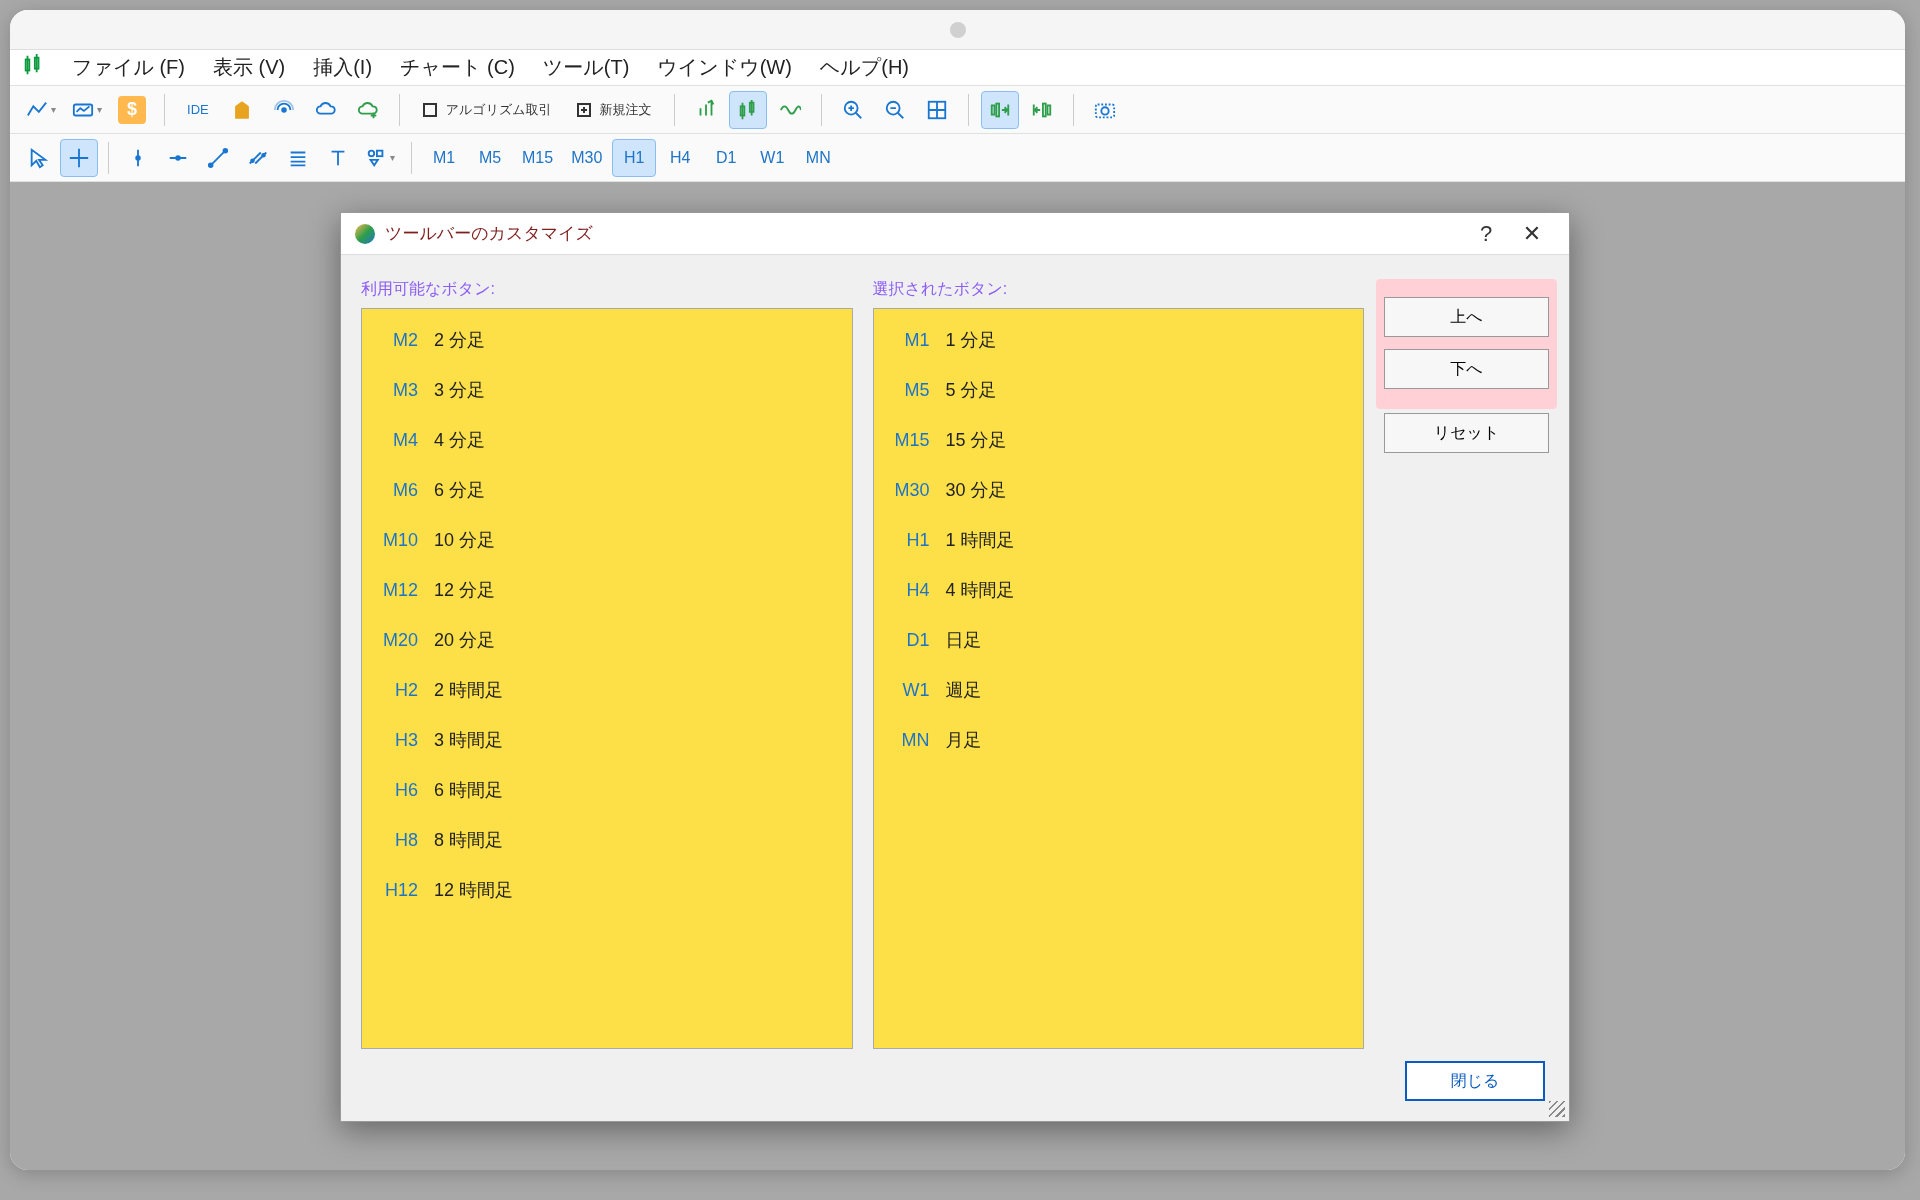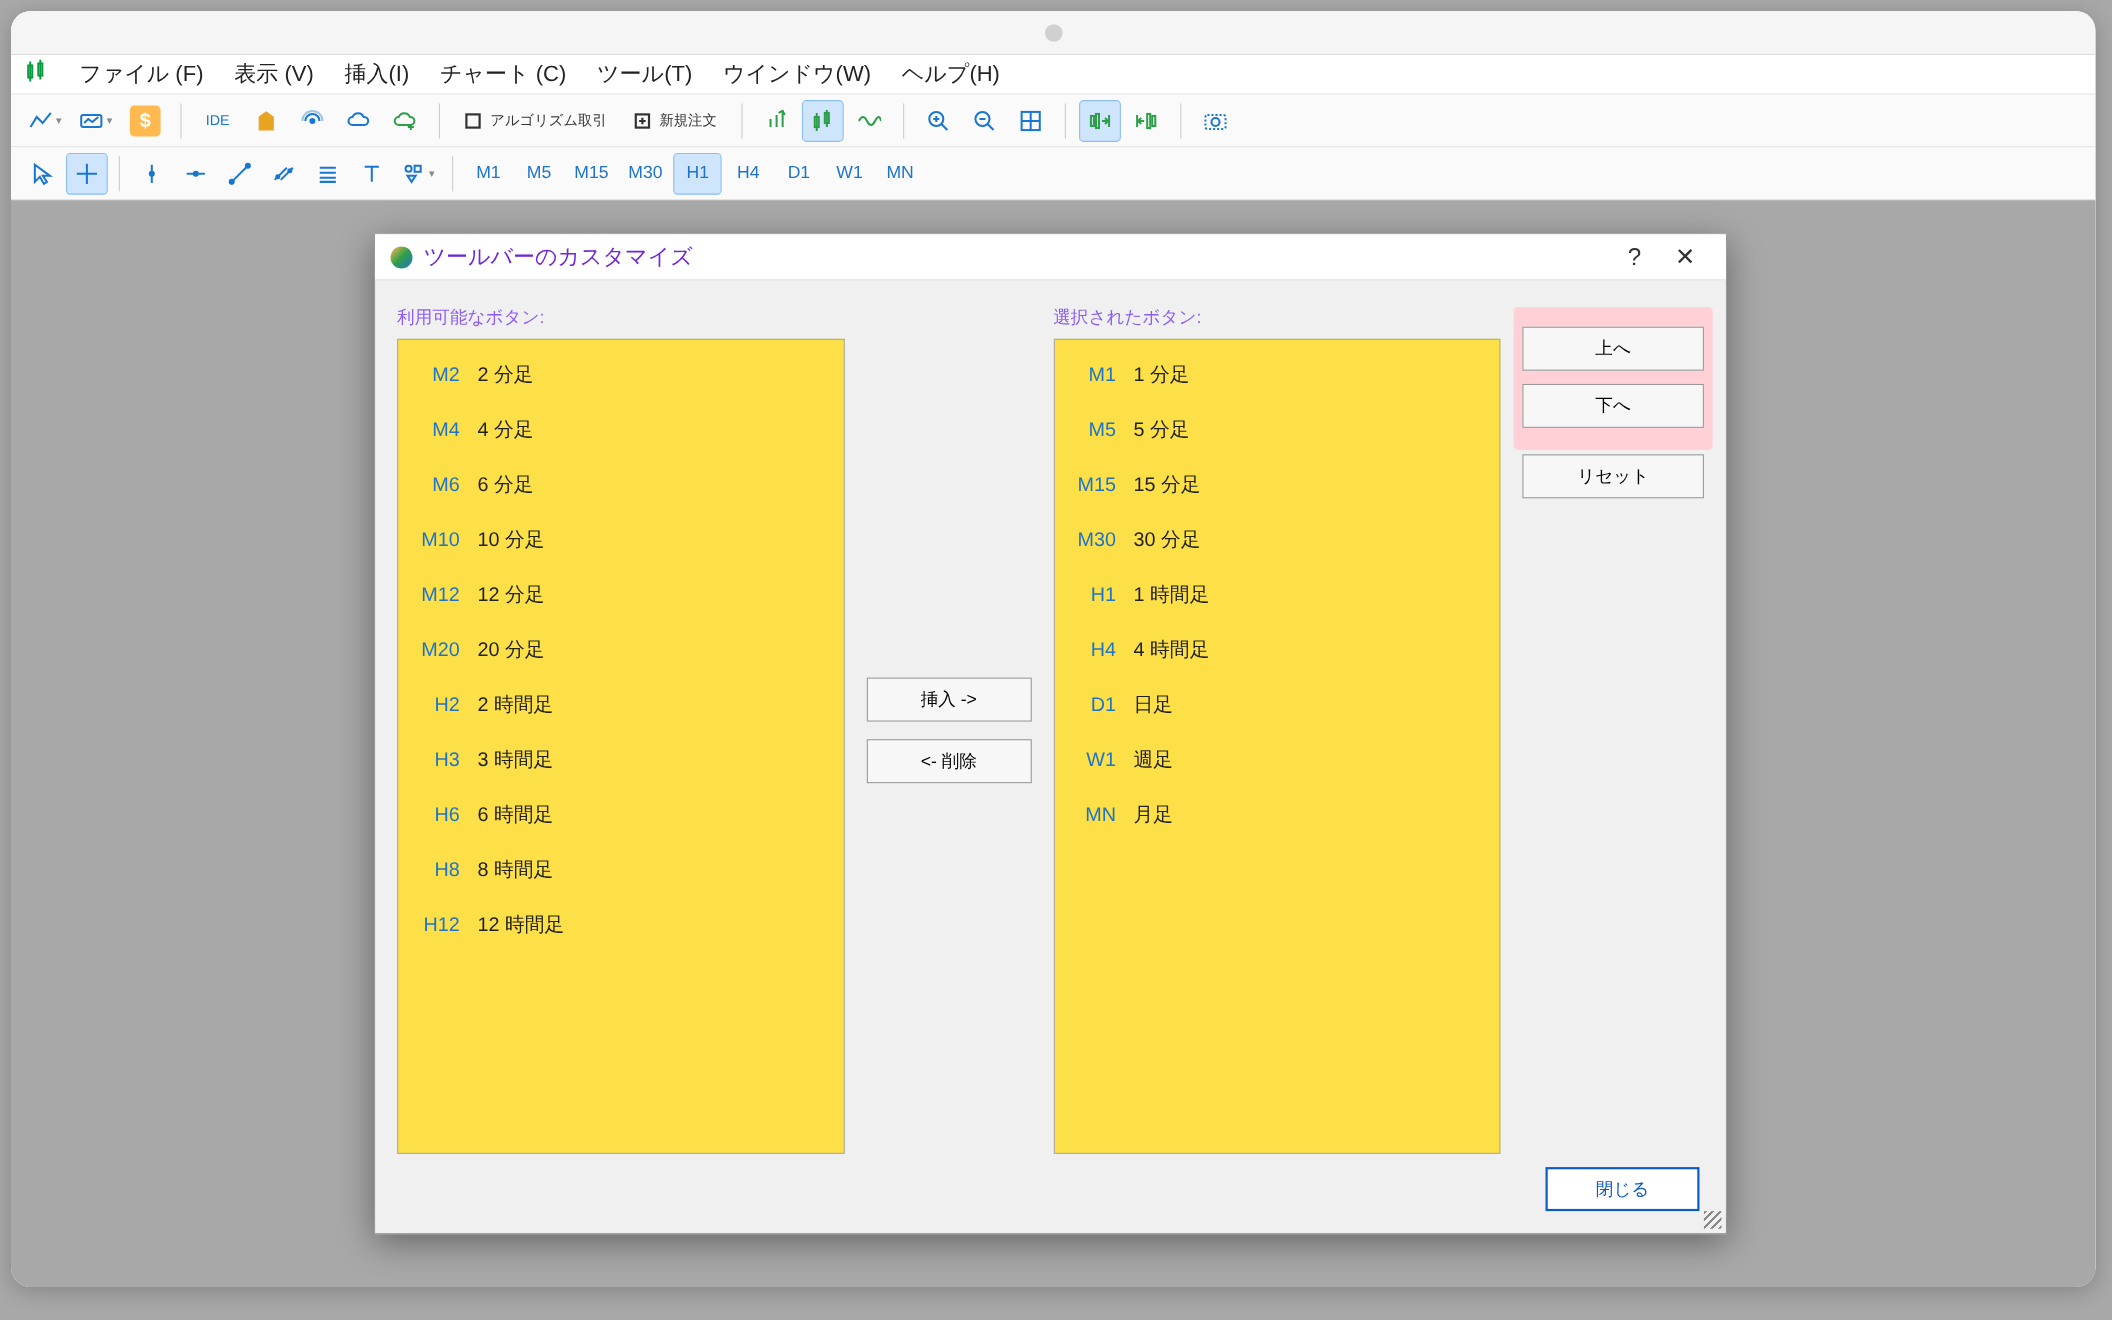--- a/index.html
+++ b/index.html
@@ -119,21 +119,21 @@
   align-items: center;
   padding: 0 14px;
   background: #fff;
   border-bottom: 1px solid #ddd;
 }
 .dlg-title-icon {
   width: 20px; height: 20px; margin-right: 10px;
   background: linear-gradient(135deg,#ffb94f,#2e9e4a,#2276c9);
   border-radius: 50%;
 }
-.dlg-title-text { font-size: 20px; color: #6d28d9; flex: 1; }
+.dlg-title-text { font-size: 17px; color: #7f1d1d; flex: 1; }
 .dlg-title-btn {
   width: 46px; height: 42px;
   display: inline-flex; align-items: center; justify-content: center;
   font-size: 22px; color: #333; cursor: pointer;
 }
 .dlg-body {
   position: absolute;
   left: 0; right: 0; top: 42px; bottom: 0;
   padding: 24px 20px 20px;
 }
@@ -454,20 +454,24 @@
       <div class="dlg-body">
         <div class="cols">
           <div class="col">
             <div class="col-label">利用可能なボタン:</div>
             <div class="listbox" id="available-list">
                 <div class="li">
                   <span class="li-code">M2</span>
                   <span class="li-label">2 分足</span>
                 </div>
                 <div class="li">
+                  <span class="li-code">M3</span>
+                  <span class="li-label">3 分足</span>
+                </div>
+                <div class="li">
                   <span class="li-code">M4</span>
                   <span class="li-label">4 分足</span>
                 </div>
                 <div class="li">
                   <span class="li-code">M6</span>
                   <span class="li-label">6 分足</span>
                 </div>
                 <div class="li">
                   <span class="li-code">M10</span>
                   <span class="li-label">10 分足</span>
@@ -494,24 +498,20 @@
                 </div>
                 <div class="li">
                   <span class="li-code">H8</span>
                   <span class="li-label">8 時間足</span>
                 </div>
                 <div class="li">
                   <span class="li-code">H12</span>
                   <span class="li-label">12 時間足</span>
                 </div>
               </div>
-          </div>
-          <div class="mid-btns">
-            <div class="btn">挿入 -&gt;</div>
-            <div class="btn">&lt;- 削除</div>
           </div>
           <div class="col">
             <div class="col-label">選択されたボタン:</div>
             <div class="listbox" id="selected-list">
                 <div class="li">
                   <span class="li-code">M1</span>
                   <span class="li-label">1 分足</span>
                 </div>
                 <div class="li">
                   <span class="li-code">M5</span>

